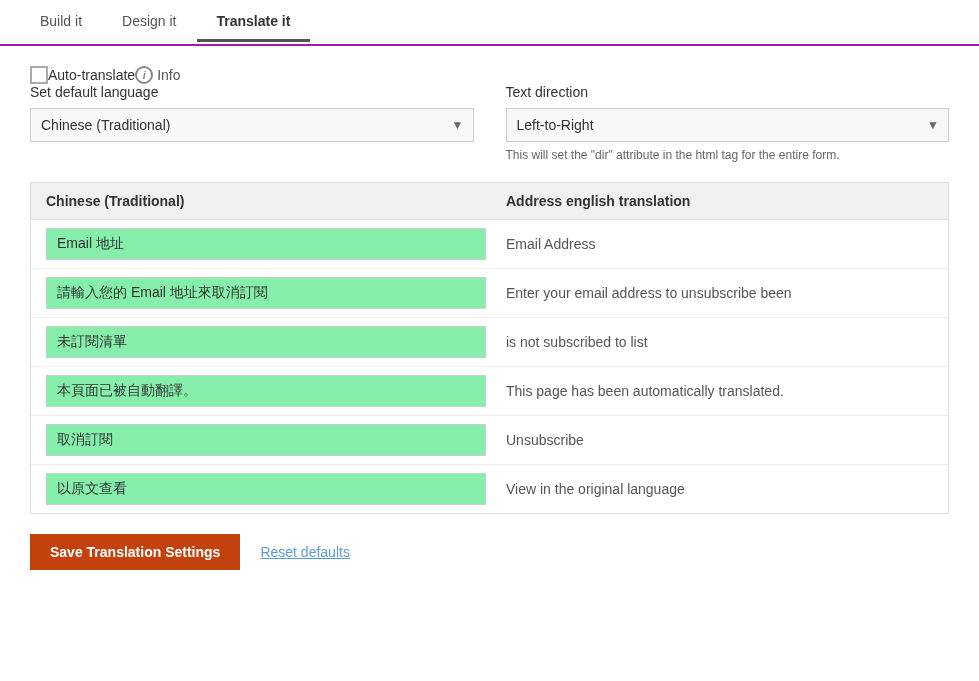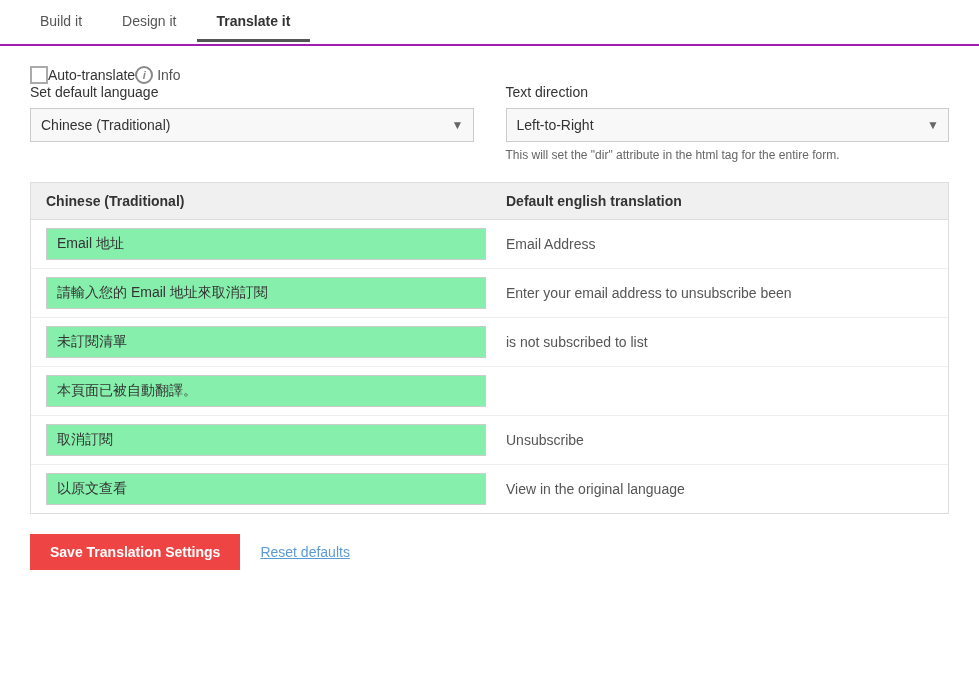--- a/index.html
+++ b/index.html
@@ -165,21 +165,21 @@
     }
 
     
     .button-row {
       display: flex;
       align-items: center;
       gap: 20px;
       margin-top: 20px;
     }
     .btn-save {
-      background: #ef4444;
+      background: #c2410c;
       color: #fff;
       border: none;
       padding: 10px 20px;
       font-size: 14px;
       cursor: pointer;
       font-weight: bold;
     }
     .btn-reset {
       background: none;
       border: none;
@@ -233,37 +233,38 @@
         </select>
         <span class="select-arrow">▼</span>
       </div>
       <div class="dir-note">This will set the "dir" attribute in the html tag for the entire form.</div>
     </div>
   </div>
 
   <div class="translation-table">
     <div class="table-header">
       <div class="table-header-col">Chinese (Traditional)</div>
-      <div class="table-header-col">Default english translation</div>
+      <div class="table-header-col">Address english translation</div>
     </div>
 
     <div class="table-row">
       <input class="translation-input" type="text" value="Email 地址" style="">
       <span class="translation-english">Email Address</span>
     </div>
     <div class="table-row">
       <input class="translation-input" type="text" value="請輸入您的 Email 地址來取消訂閱" style="">
       <span class="translation-english">Enter your email address to unsubscribe been</span>
     </div>
     <div class="table-row">
       <input class="translation-input" type="text" value="未訂閱清單" style="">
       <span class="translation-english">is not subscribed to list</span>
     </div>
     <div class="table-row">
       <input class="translation-input" type="text" value="本頁面已被自動翻譯。" style="">
+      <span class="translation-english">This page has been automatically translated.</span>
     </div>
     <div class="table-row">
       <input class="translation-input" type="text" value="取消訂閱" style="">
       <span class="translation-english">Unsubscribe</span>
     </div>
     <div class="table-row">
       <input class="translation-input" type="text" value="以原文查看" style="">
       <span class="translation-english">View in the original language</span>
     </div>
   </div>

